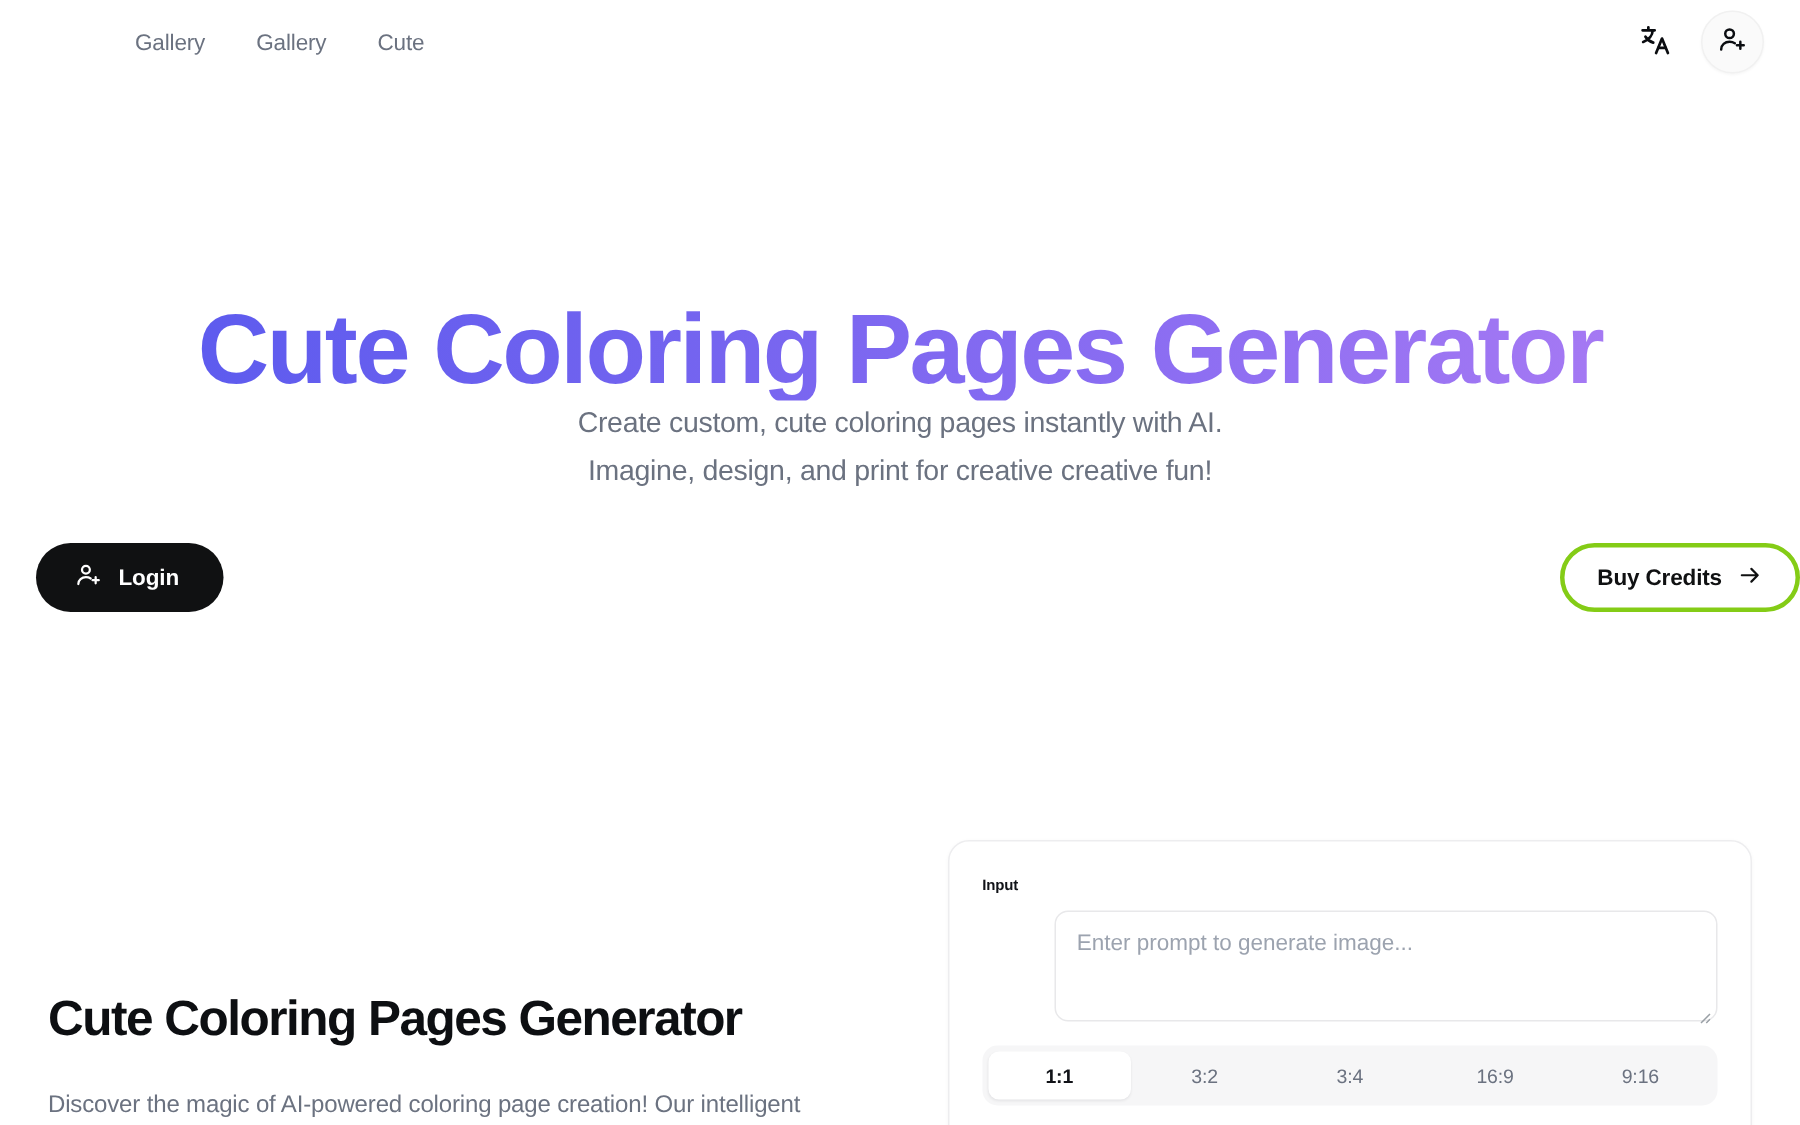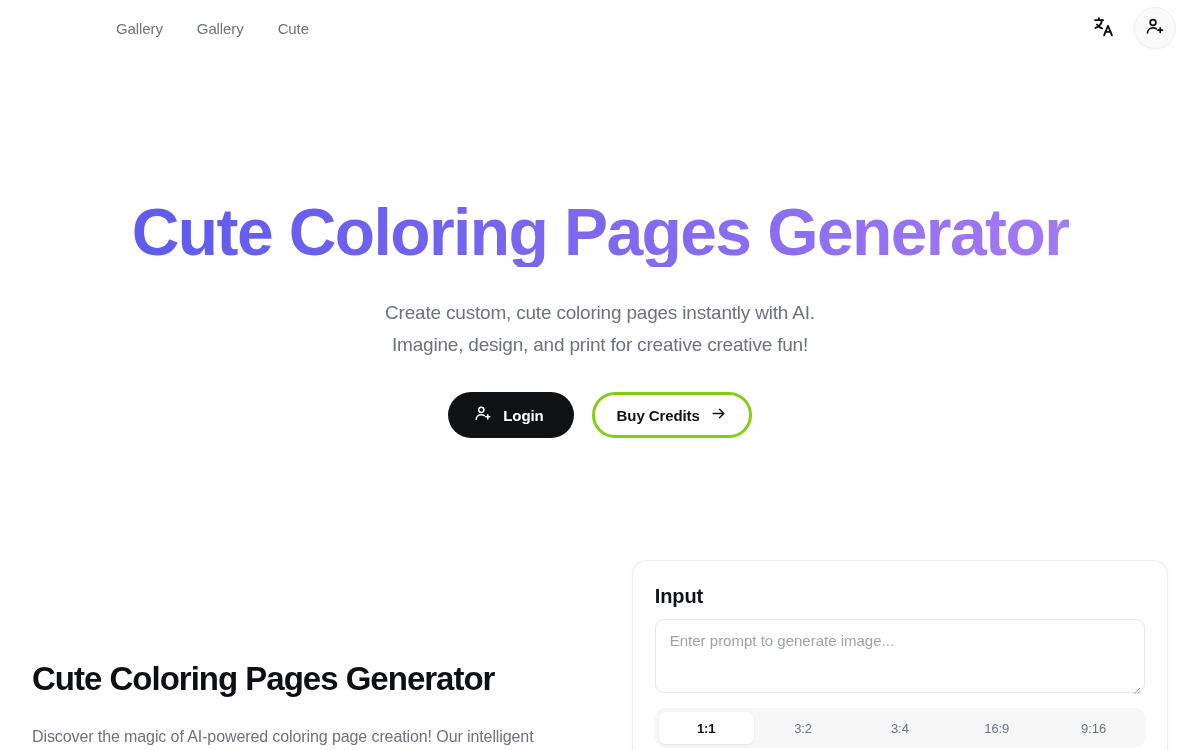--- a/index.html
+++ b/index.html
@@ -18,21 +18,21 @@
     align-items: center;
     padding: 0 24px 0 32px;
     background: #ffffff;
     position: relative;
   }
   .brand { display: flex; align-items: center; gap: 9px; }
   .brand-mark { width: 30px; height: 30px; display: block; }
   .brand-name {
     font-size: 15px; font-weight: bold; letter-spacing: -0.2px; color: #16181d;
   }
-  .nav { display: flex; align-items: center; gap: 34px; margin-left: 84px; }
+  .nav { display: flex; align-items: center; gap: 34px; margin-left: 58px; }
   .nav a {
     font-size: 15px; color: #6b7280; text-decoration: none; letter-spacing: -0.1px;
   }
   .header-right {
     margin-left: auto; display: flex; align-items: center; gap: 16px;
   }
   .icon-btn {
     width: 30px; height: 30px; display: flex; align-items: center; justify-content: center;
     background: none; border: none; cursor: pointer; color: #0b0d11;
   }
@@ -55,29 +55,28 @@
     font-weight: bold;
     letter-spacing: -1.6px;
     line-height: 1.05;
     background-image: linear-gradient(90deg, #5558ee 0%, #6f62ef 33%, #8d6ef2 66%, #b07ef4 100%);
     -webkit-background-clip: text;
     background-clip: text;
     color: transparent;
     -webkit-text-fill-color: transparent;
   }
   .hero-sub {
-    margin-top: 30px;
     font-size: 19px;
     line-height: 32px;
     color: #6b7280;
     letter-spacing: -0.2px;
   }
   .hero-actions {
     margin-top: 31px;
-    display: flex; justify-content: center; align-items: center; gap: 18px;
+    display: flex; justify-content: space-between; align-items: center; gap: 18px; margin-left: 24px;
   }
   .btn {
     display: inline-flex; align-items: center; gap: 10px;
     font-size: 15px; font-weight: bold; letter-spacing: -0.1px;
     border-radius: 999px; cursor: pointer;
   }
   .btn-primary {
     background: #101112; color: #ffffff;
     border: none;
     height: 46px; padding: 0 30px 0 26px;
@@ -107,36 +106,36 @@
 
   .panel {
     width: 540px;
     background: #ffffff;
     border: 1px solid #ededef;
     border-radius: 14px;
     padding: 24px 22px;
     box-shadow: 0 1px 3px rgba(16,18,20,.04);
   }
   .field-label {
-    font-size: 20px; font-weight: bold; color: #111318; letter-spacing: -0.1px;
+    font-size: 10px; font-weight: bold; color: #111318; letter-spacing: -0.1px;
   }
   .prompt-box {
     margin-top: 11px;
     width: 100%; height: 74px;
     border: 1px solid #e8e8ea;
     border-radius: 9px;
     padding: 12px 14px;
     font-family: "Liberation Sans", sans-serif;
     font-size: 15px; color: #111318;
     resize: none;
     background: #fff;
     position: relative;
   }
   .prompt-box::placeholder { color: #9ca3af; }
-  .prompt-wrap { position: relative; }
+  .prompt-wrap { position: relative; margin-left: 48px; }
   .resize-grip {
     position: absolute; right: 4px; bottom: 4px;
     width: 12px; height: 12px; pointer-events: none;
   }
   .field-label-2 { margin-top: 20px; }
   .ratio-tabs {
     margin-top: 11px;
     display: flex;
     background: #f6f6f7;
     border-radius: 10px;

